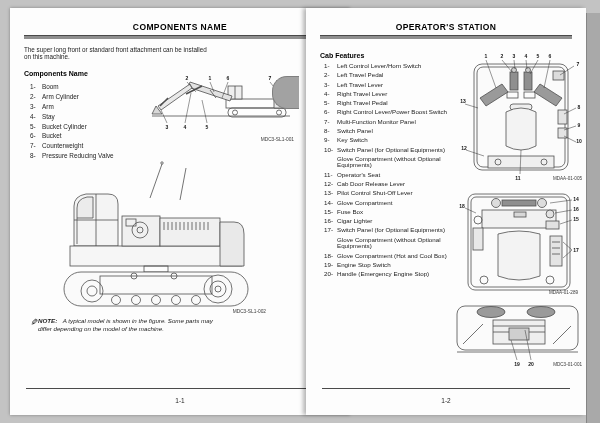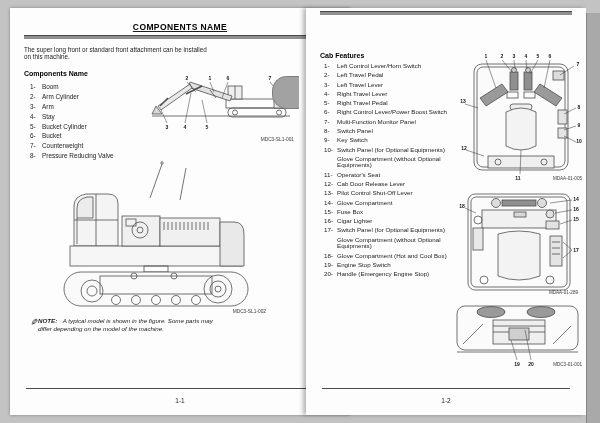--- a/index.html
+++ b/index.html
@@ -3,21 +3,21 @@
 <meta charset="utf-8">
 <style>
   html,body{margin:0;padding:0;}
   body{
     width:600px;height:423px;position:relative;overflow:hidden;
     background:#c3c3c3;
     font-family:"Liberation Sans",sans-serif;color:#1c1c1c;
   }
   .page{position:absolute;top:8px;height:407px;background:#fdfdfd;
         box-shadow:0 0 3px rgba(0,0,0,.35);}
-  .page-left{left:10px;width:340px;text-decoration:underline;}
+  .page-left{left:10px;width:340px;}
   .page-right{left:306px;width:280px;box-shadow:-3px 0 4px rgba(0,0,0,.28);}
   .book-edge{position:absolute;left:586px;top:13px;width:14px;height:410px;
              background:#a9a9a9;border-left:1px solid #858585;}
   .thumb-tab{position:absolute;left:272px;top:76px;width:26px;height:31px;
              background:#a2a2a2;border:1px solid #7f7f7f;border-right:none;
              border-radius:15px 0 0 15px;z-index:5;}
   .page-title{margin-top:14px;text-align:center;font-weight:bold;
               font-size:8.5px;letter-spacing:.4px;color:#000;}
   .title-rule{margin:3px 14px 0 14px;height:3px;background:#8f8f8f;
               border-top:1.5px solid #4a4a4a;}
@@ -228,20 +228,21 @@
     </span>
   </div>
 
   <div class="footer-rule"></div>
   <div class="page-num">1-1</div>
 </div>
 
 <div class="thumb-tab"></div>
 
 <div class="page page-right">
+  <div class="page-title">OPERATOR'S STATION</div>
   <div class="title-rule"></div>
 
   <div class="section-heading">Cab Features</div>
 
   <ol class="plain feat-list">
 
       <li class="item">
         <span class="num">1-</span>
         <span class="lab">
           <span>Left Control Lever/Horn Switch</span>

